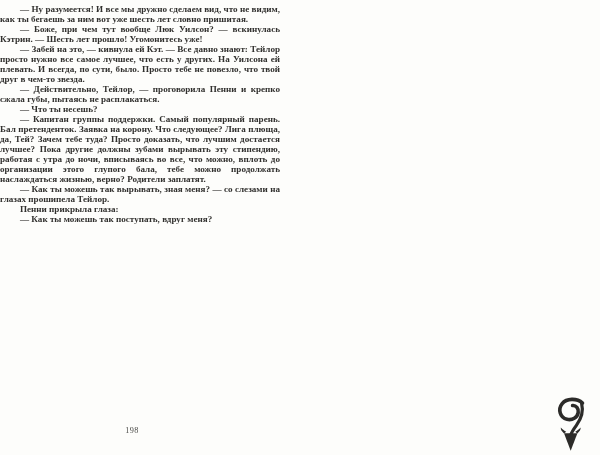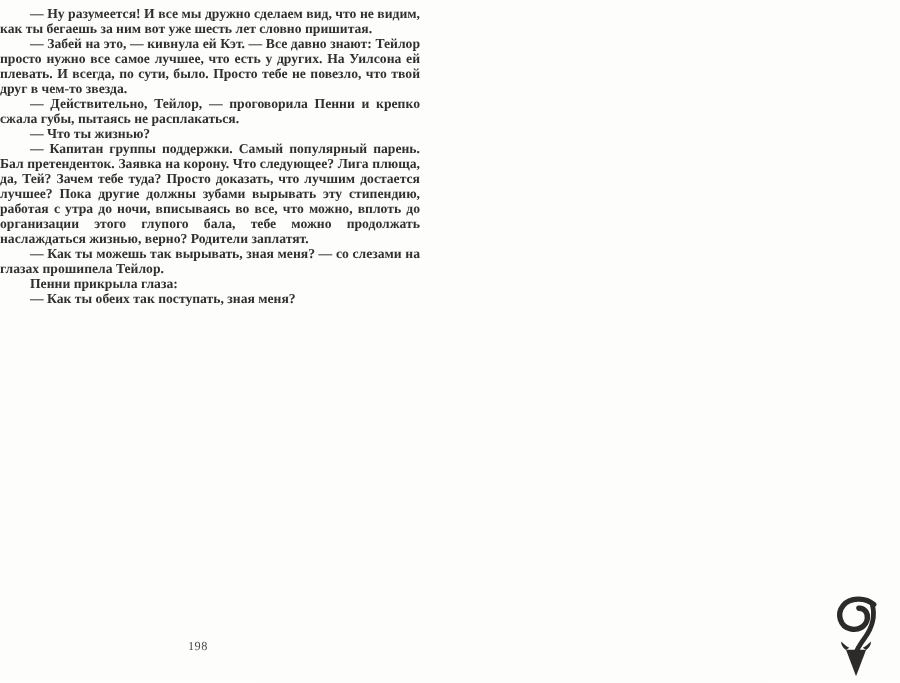--- a/index.html
+++ b/index.html
@@ -81,27 +81,28 @@
 </style>
 </head>
 <body>
 
 <div class="spread">
 
   <div class="page page-left">
 
     <div class="textblock">
       <p>— Ну разумеется! И все мы дружно сделаем вид, что не видим, как ты бегаешь за ним вот уже шесть лет словно пришитая.</p>
+      <p>— Боже, при чем тут вообще Люк Уилсон? — вскинулась Кэтрин. — Шесть лет прошло! Угомонитесь уже!</p>
       <p>— Забей на это, — кивнула ей Кэт. — Все давно знают: Тейлор просто нужно все самое лучшее, что есть у других. На Уилсона ей плевать. И всегда, по сути, было. Просто тебе не повезло, что твой друг в чем-то звезда.</p>
       <p>— Действительно, Тейлор, — проговорила Пенни и крепко сжала губы, пытаясь не расплакаться.</p>
-      <p>— Что ты жизнью?</p>
+      <p>— Что ты несешь?</p>
       <p>— Капитан группы поддержки. Самый популярный парень. Бал претенденток. Заявка на корону. Что следующее? Лига плюща, да, Тей? Зачем тебе туда? Просто доказать, что лучшим достается лучшее? Пока другие должны зубами вырывать эту стипендию, работая с утра до ночи, вписываясь во все, что можно, вплоть до организации этого глупого бала, тебе можно продолжать наслаждаться жизнью, верно? Родители заплатят.</p>
       <p>— Как ты можешь так вырывать, зная меня? — со слезами на глазах прошипела Тейлор.</p>
       <p>Пенни прикрыла глаза:</p>
-      <p>— Как ты обеих так поступать, зная меня?</p>
+      <p>— Как ты можешь так поступать, вдруг меня?</p>
     </div>
 
     <div class="folio">198</div>
   </div>
 
   <div class="page page-right">
 
 
     <div class="ornament">
       <svg viewBox="0 0 44 56" width="44" height="56" xmlns="http://www.w3.org/2000/svg">

